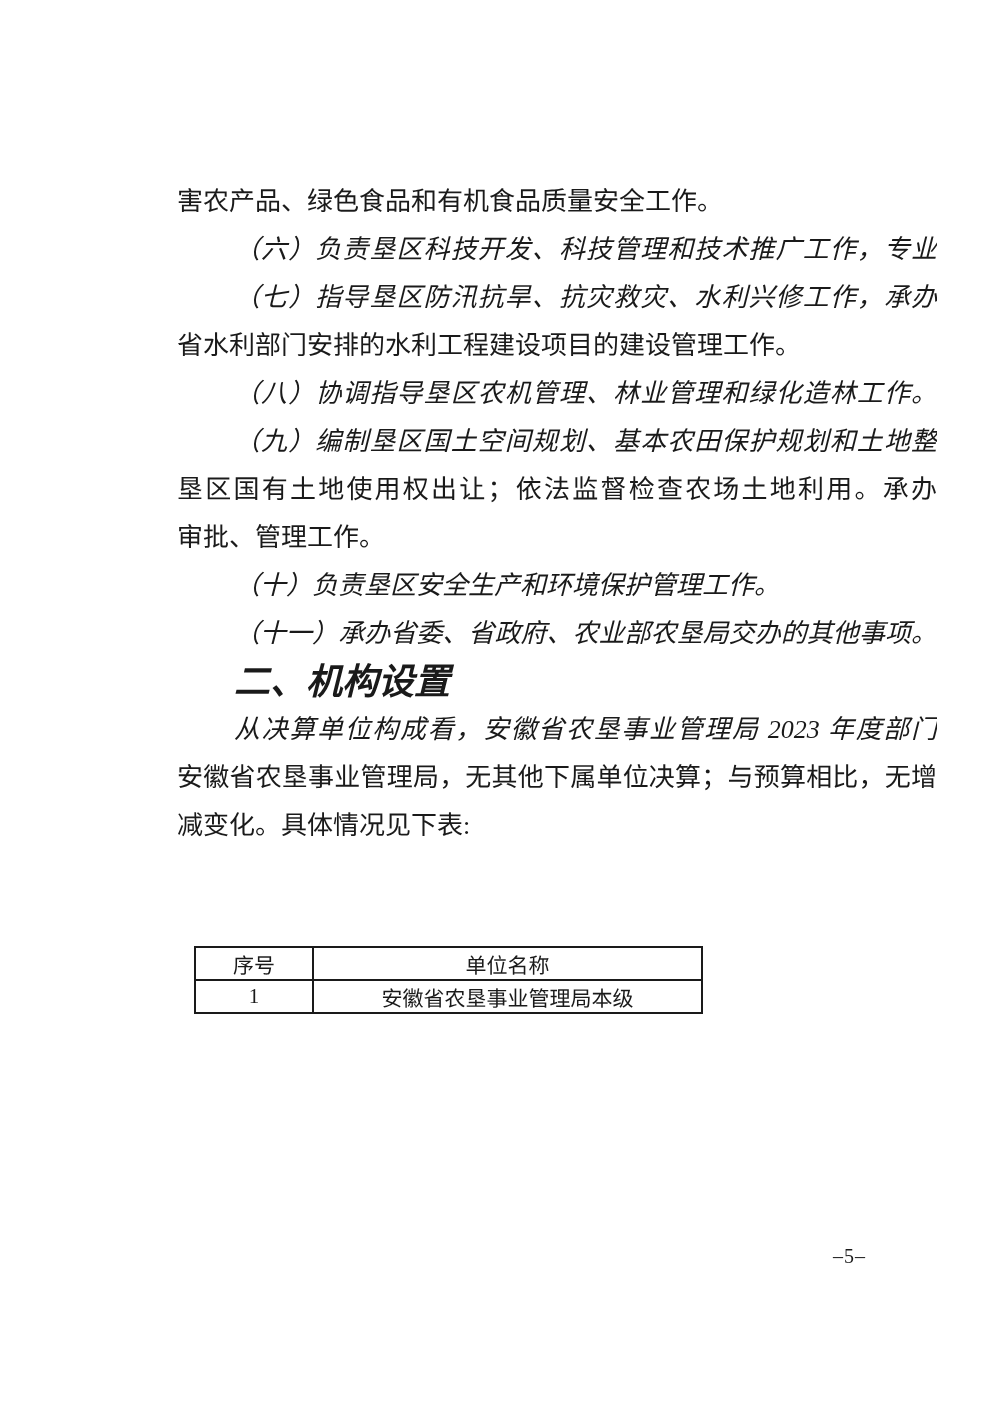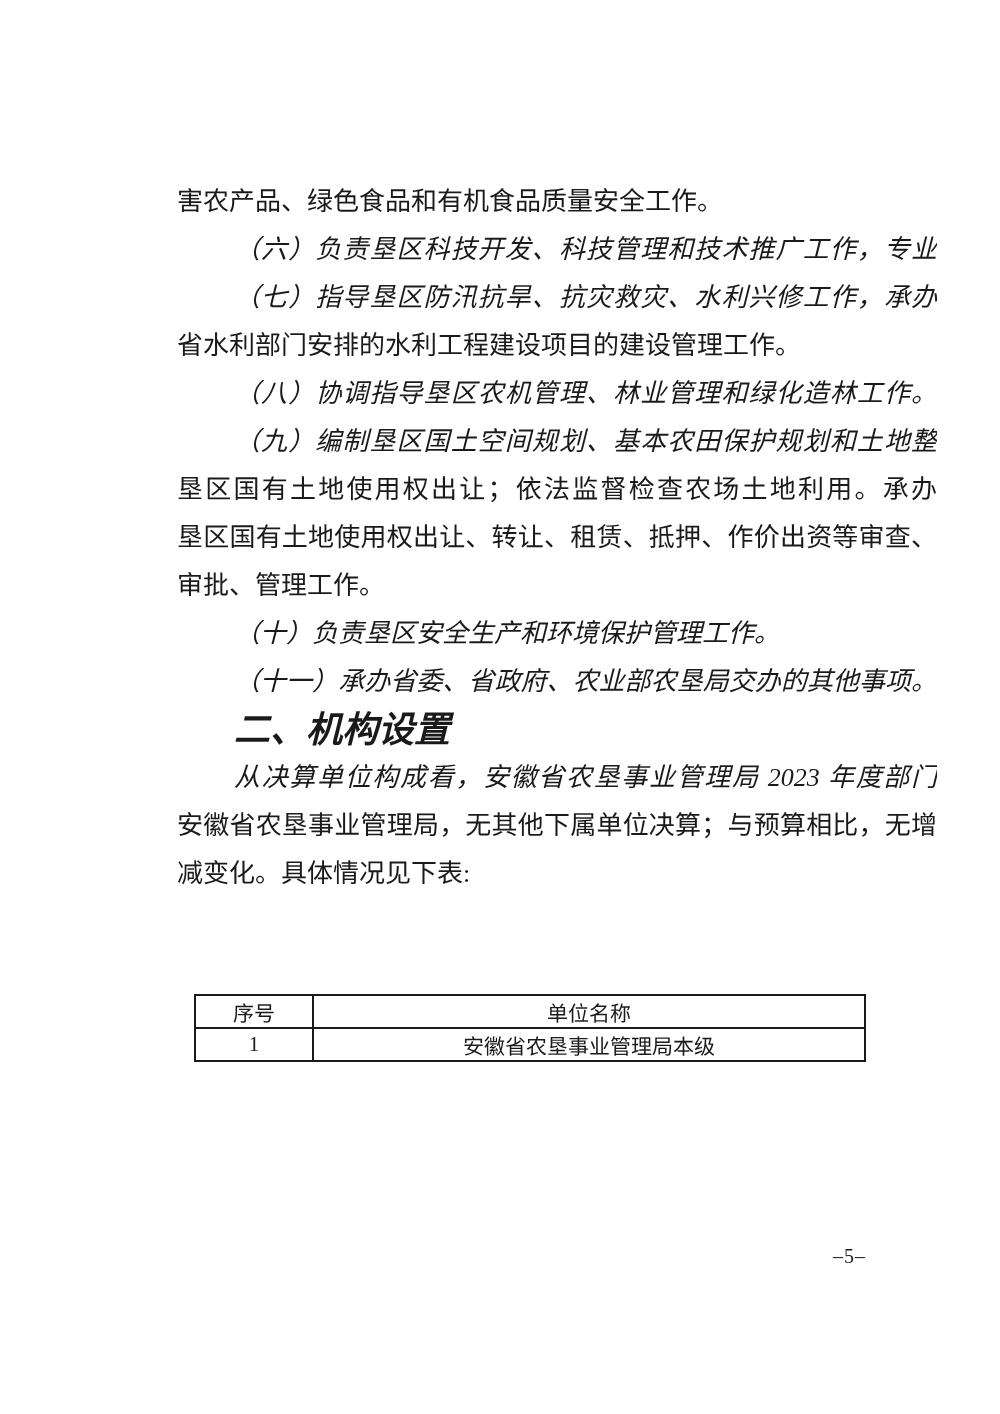--- a/index.html
+++ b/index.html
@@ -37,26 +37,25 @@
   }
   .line.heading {
     font-family: "Liberation Sans", "DejaVu Sans", sans-serif;
     font-weight: 700;
     font-size: 36px;
   }
   table.units-table {
     position: absolute;
     left: 194px;
     top: 946px;
-    width: 672px;
+    width: 509px;
     border-collapse: collapse;
     table-layout: fixed;
     font-size: 21px;
     color: #1a1a1a;
-    margin-top: 48px;
   }
   table.units-table th, table.units-table td {
     border: 2px solid #1a1a1a;
     height: 33px;
     text-align: center;
     vertical-align: middle;
     font-weight: normal;
     padding: 0;
   }
   table.units-table .col-seq { width: 118px; }
@@ -75,21 +74,20 @@
 <div class="page">
 
   <div class="content" id="document-body">
       <div class="line">害农产品、绿色食品和有机食品质量安全工作。</div>
       <div class="line indent justify">（六）负责垦区科技开发、科技管理和技术推广工作，专业</div>
       <div class="line indent justify">（七）指导垦区防汛抗旱、抗灾救灾、水利兴修工作，承办</div>
       <div class="line">省水利部门安排的水利工程建设项目的建设管理工作。</div>
       <div class="line indent justify">（八）协调指导垦区农机管理、林业管理和绿化造林工作。</div>
       <div class="line indent justify">（九）编制垦区国土空间规划、基本农田保护规划和土地整</div>
       <div class="line justify">垦区国有土地使用权出让；依法监督检查农场土地利用。承办</div>
-      <div class="line justify">垦区国有土地使用权出让、转让、租赁、抵押、作价出资等审查、</div>
       <div class="line">审批、管理工作。</div>
       <div class="line indent">（十）负责垦区安全生产和环境保护管理工作。</div>
       <div class="line indent justify">（十一）承办省委、省政府、农业部农垦局交办的其他事项。</div>
       <div class="line indent heading">二、机构设置</div>
       <div class="line indent justify">从决算单位构成看，安徽省农垦事业管理局 2023 年度部门</div>
       <div class="line justify">安徽省农垦事业管理局，无其他下属单位决算；与预算相比，无增</div>
       <div class="line">减变化。具体情况见下表:</div>
     </div>
 
   <table class="units-table">

